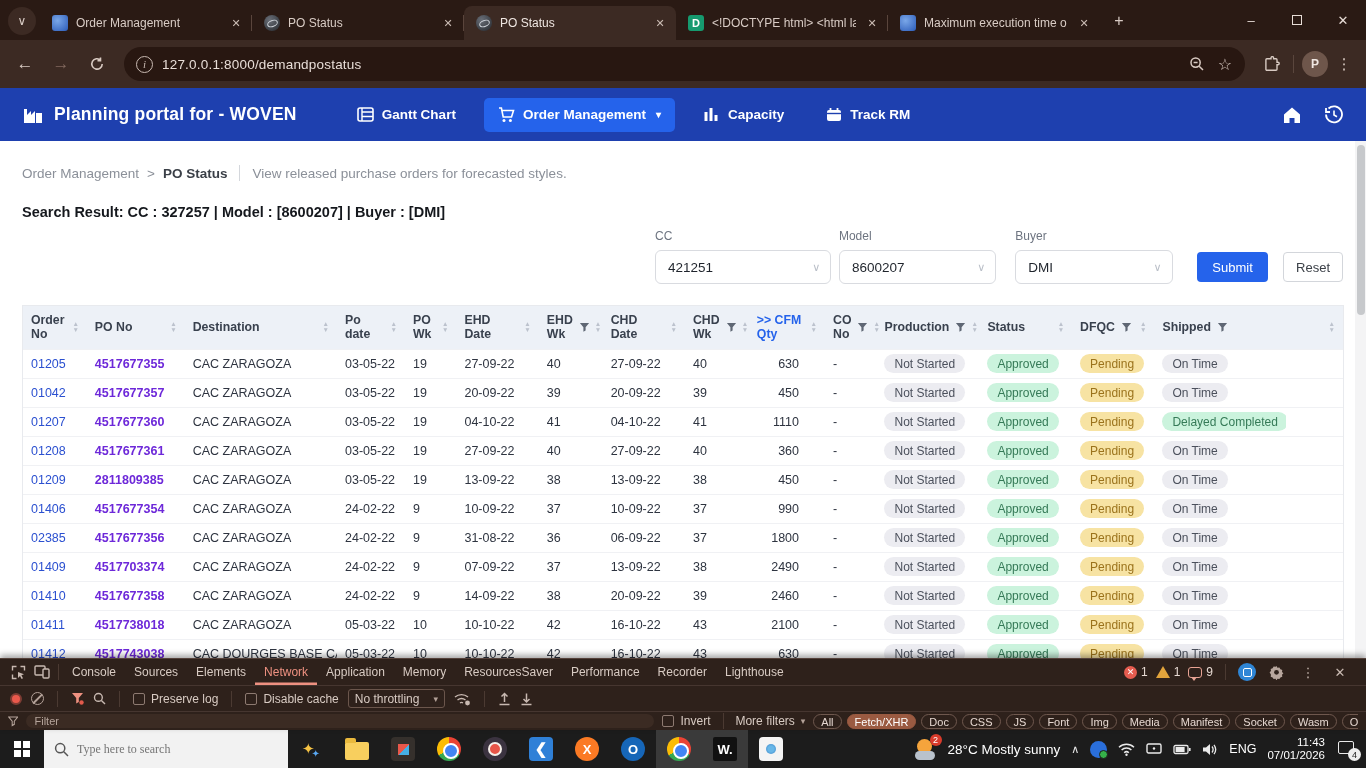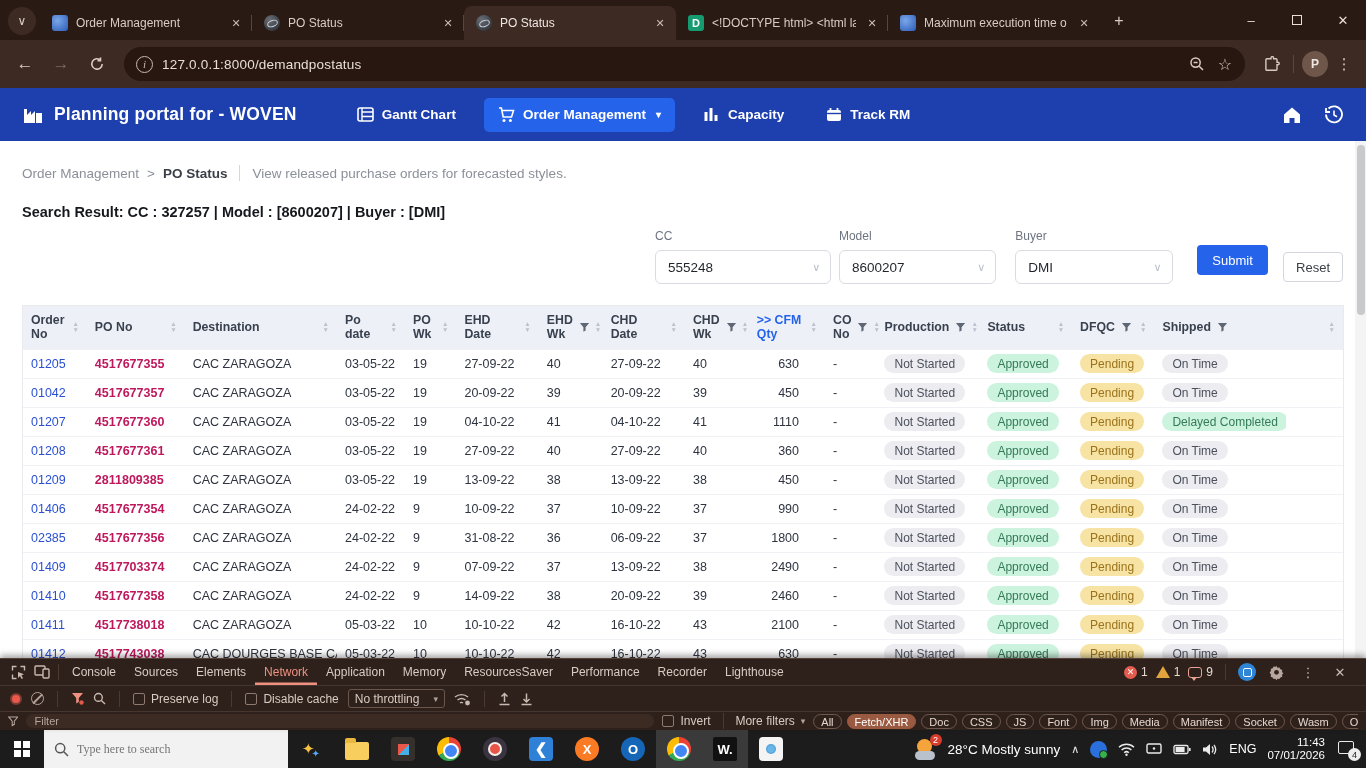--- a/index.html
+++ b/index.html
@@ -53,35 +53,35 @@
   .crumbs{position:absolute;left:22px;top:24px;display:flex;align-items:center;gap:8px;font-size:13.5px;color:#8b9099}
   .crumbs .cur{color:#3a3f47;font-weight:bold}
   .crumbs .bar{width:1px;height:16px;background:#d4d7dc;margin:0 4px}
   .searchres{position:absolute;left:22px;top:63px;font-size:14.5px;font-weight:bold;color:#15181d}
   .resetcols{position:absolute;left:22px;top:97px;height:31px;background:#e9eaed;border:1px solid #d3d6db;border-radius:4px;padding:0 14px;font-size:13px;color:#3c4148;display:flex;align-items:center}
   .filterzone{position:absolute;left:655px;right:23px;top:88px;display:flex;align-items:flex-start}
   .fgroup{display:flex;flex-direction:column}
   .flabel{font-size:12px;color:#6d7480;margin-bottom:7px}
   .fselect{height:34px;border:1px solid #d9dbe0;border-radius:6px;background:#fff;display:flex;align-items:center;padding:0 10px 0 12px;font-size:13.5px;color:#1f242c}
   .fselect .sc{margin-left:auto;color:#b9bec7;font-size:11px}
-  .btn-submit{height:30px;margin-top:16px;background:#2563eb;color:#fff;border:none;border-radius:4px;padding:0 15px;font-size:13px;font-family:inherit}
+  .btn-submit{height:30px;margin-top:23px;background:#2563eb;color:#fff;border:none;border-radius:4px;padding:0 15px;font-size:13px;font-family:inherit}
   .btn-reset{height:30px;margin-top:23px;background:#fff;color:#3c4148;border:1px solid #d3d6db;border-radius:4px;padding:0 12px;font-size:13px;font-family:inherit}
 
   
   .tablewrap{position:absolute;left:22px;right:22px;top:164px;bottom:0;overflow:hidden;border:1px solid #e8eaee;border-bottom:none}
   table{width:100%;border-collapse:collapse;table-layout:fixed}
   thead th{background:#edf1f7;height:43px;font-size:12.3px;color:#39414e;font-weight:bold;text-align:left;padding:4px 8px;vertical-align:middle}
   .th-inner{display:flex;align-items:center}
   .th-label{line-height:14px}
   .th-label.link{color:#2563eb}
   .sorter{display:inline-flex;flex-direction:column;margin-left:auto;padding-left:5px;color:#bcc2cd;font-size:6.5px;line-height:6px}
   .funnel{margin-left:6px;flex:none}
   tbody td{height:29px;font-size:12.5px;color:#2e3440;padding:0 8px;border-top:1px solid #f0f1f4;white-space:nowrap;overflow:hidden}
   td .cellink{color:#2b50d0}
-  td.boldcell{font-weight:bold;color:#be185d}
+  td.boldcell{font-weight:bold;color:#6d28d9}
   td.numcell{text-align:right;padding-right:26px}
   .badge{display:inline-block;border-radius:10px;padding:3.5px 10px;font-size:12px;line-height:12px}
   .badge.gray{background:#ececf1;color:#4b505c}
   .badge.green{background:#cbf3dd;color:#357a57}
   .badge.amber{background:#f7e3a3;color:#9b731c}
 
   .pagescroll{position:absolute;right:0;top:0;bottom:0;width:11px;background:#f4f4f5}
   .pagescroll .thumb{position:absolute;top:4px;left:1.5px;width:8px;height:170px;background:#c7c9cc;border-radius:4px}
 
   
@@ -300,21 +300,21 @@
       <span>View released purchase orders for forecasted styles.</span>
     </div>
 
     <div class="searchres">Search Result: CC : 327257 | Model : [8600207] | Buyer : [DMI]</div>
 
 
     <div class="filterzone">
       <div class="fgroup" style="width:185px">
         <span class="flabel">CC</span>
         <div class="fselect">
-          <span>555248</span>
+          <span>421251</span>
           <span class="sc">∨</span>
         </div>
       </div>
       <div style="width:8px"></div>
       <div class="fgroup" style="width:165px">
         <span class="flabel">Model</span>
         <div class="fselect">
           <span>8600207</span>
           <span class="sc">∨</span>
         </div>

